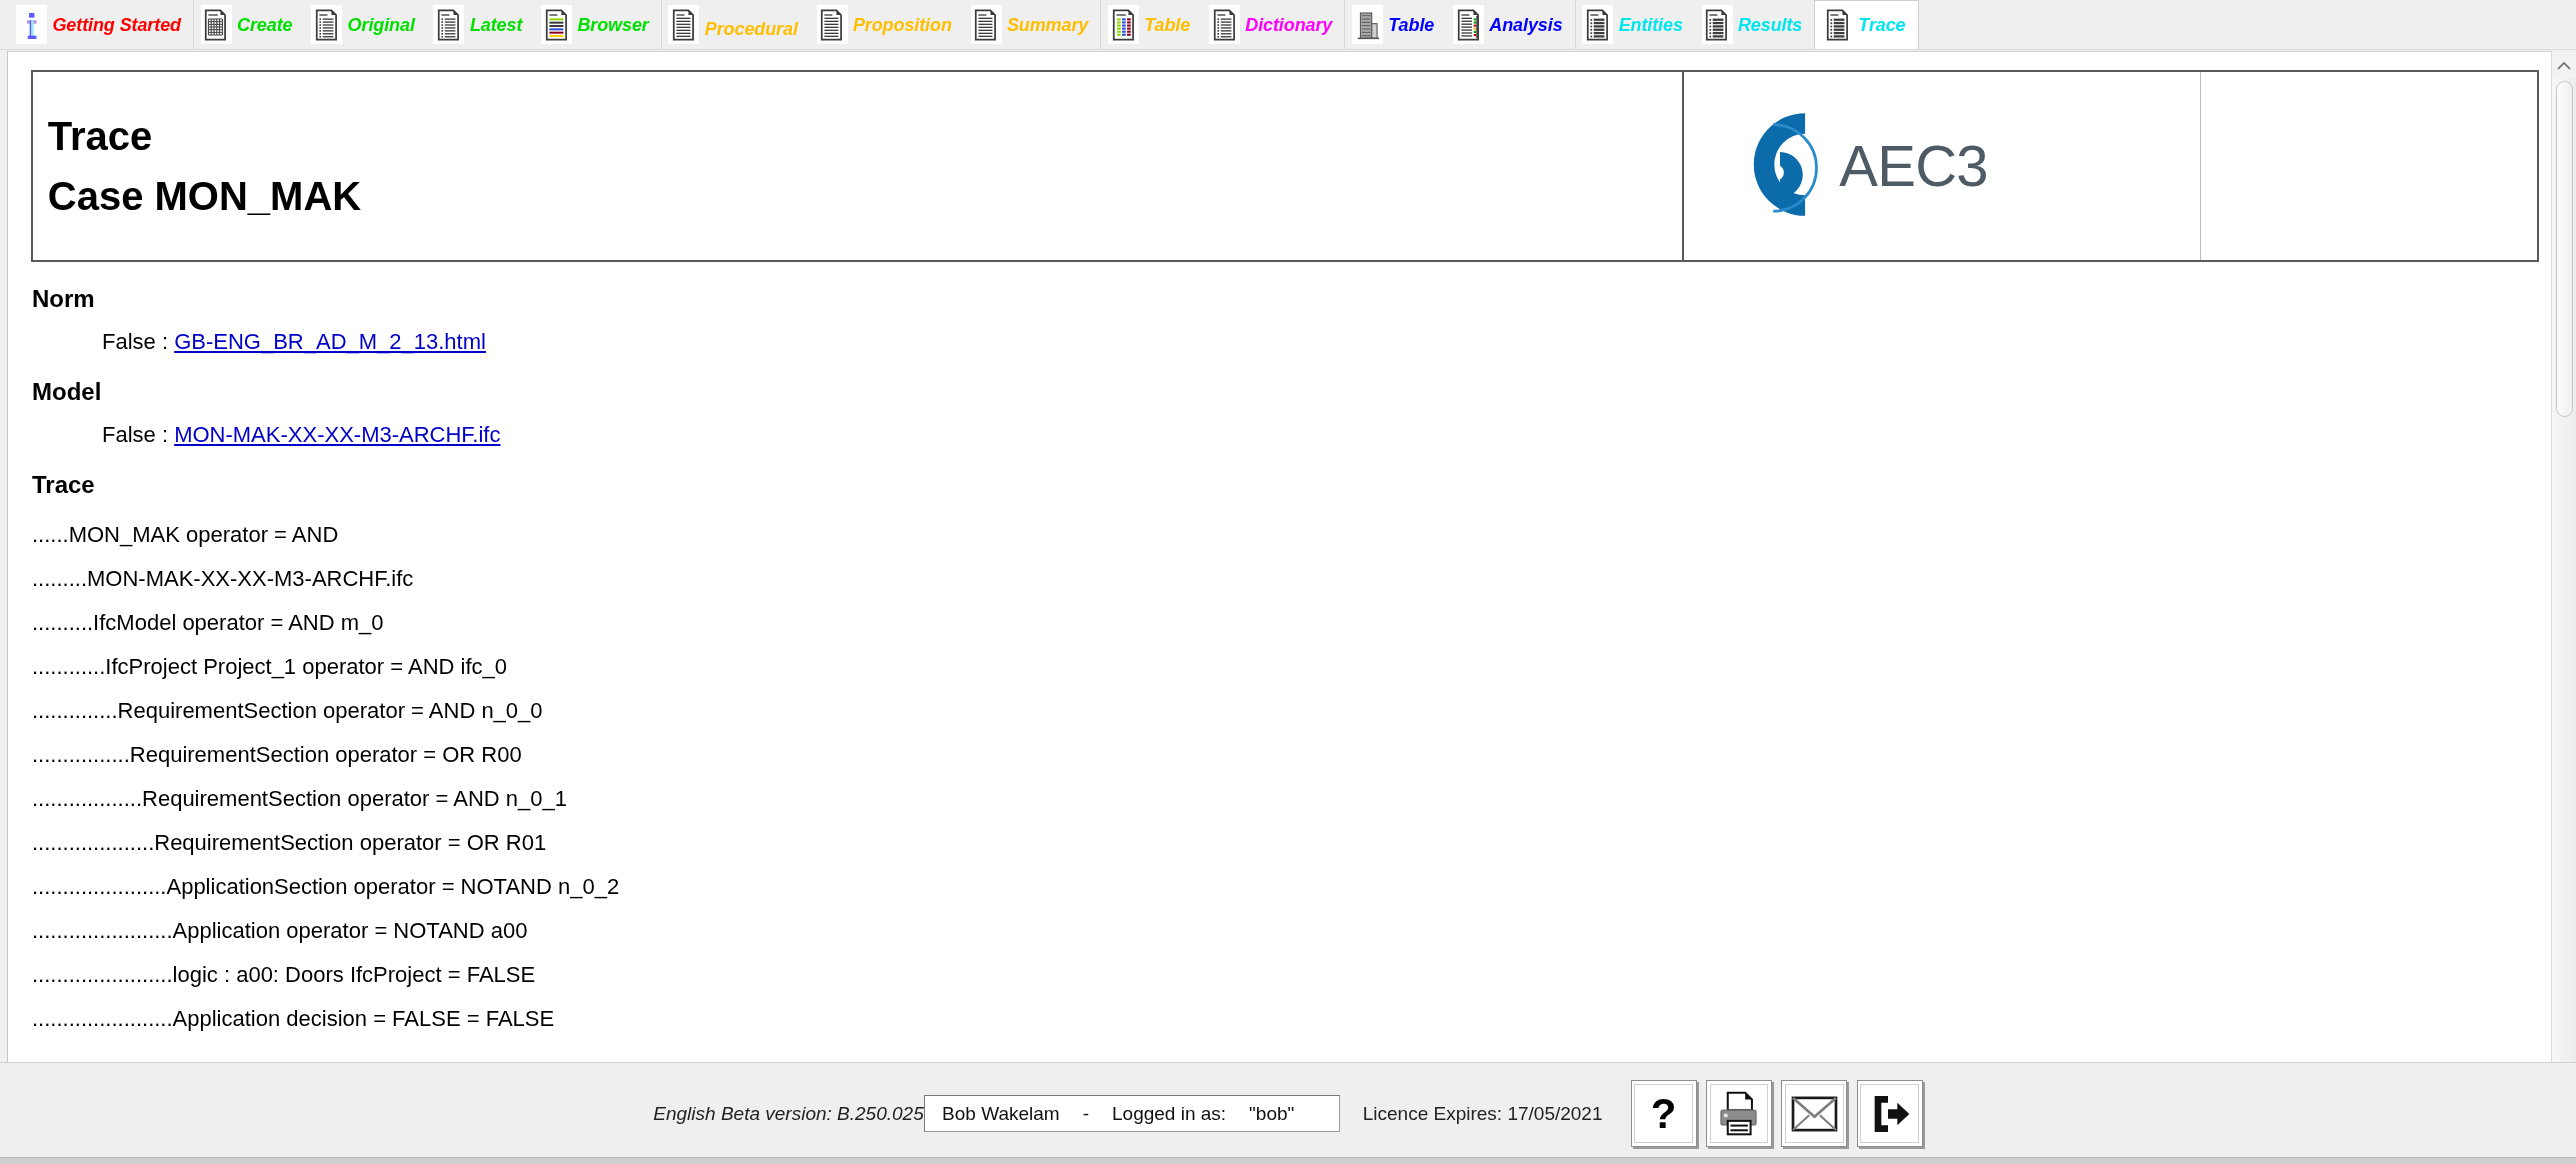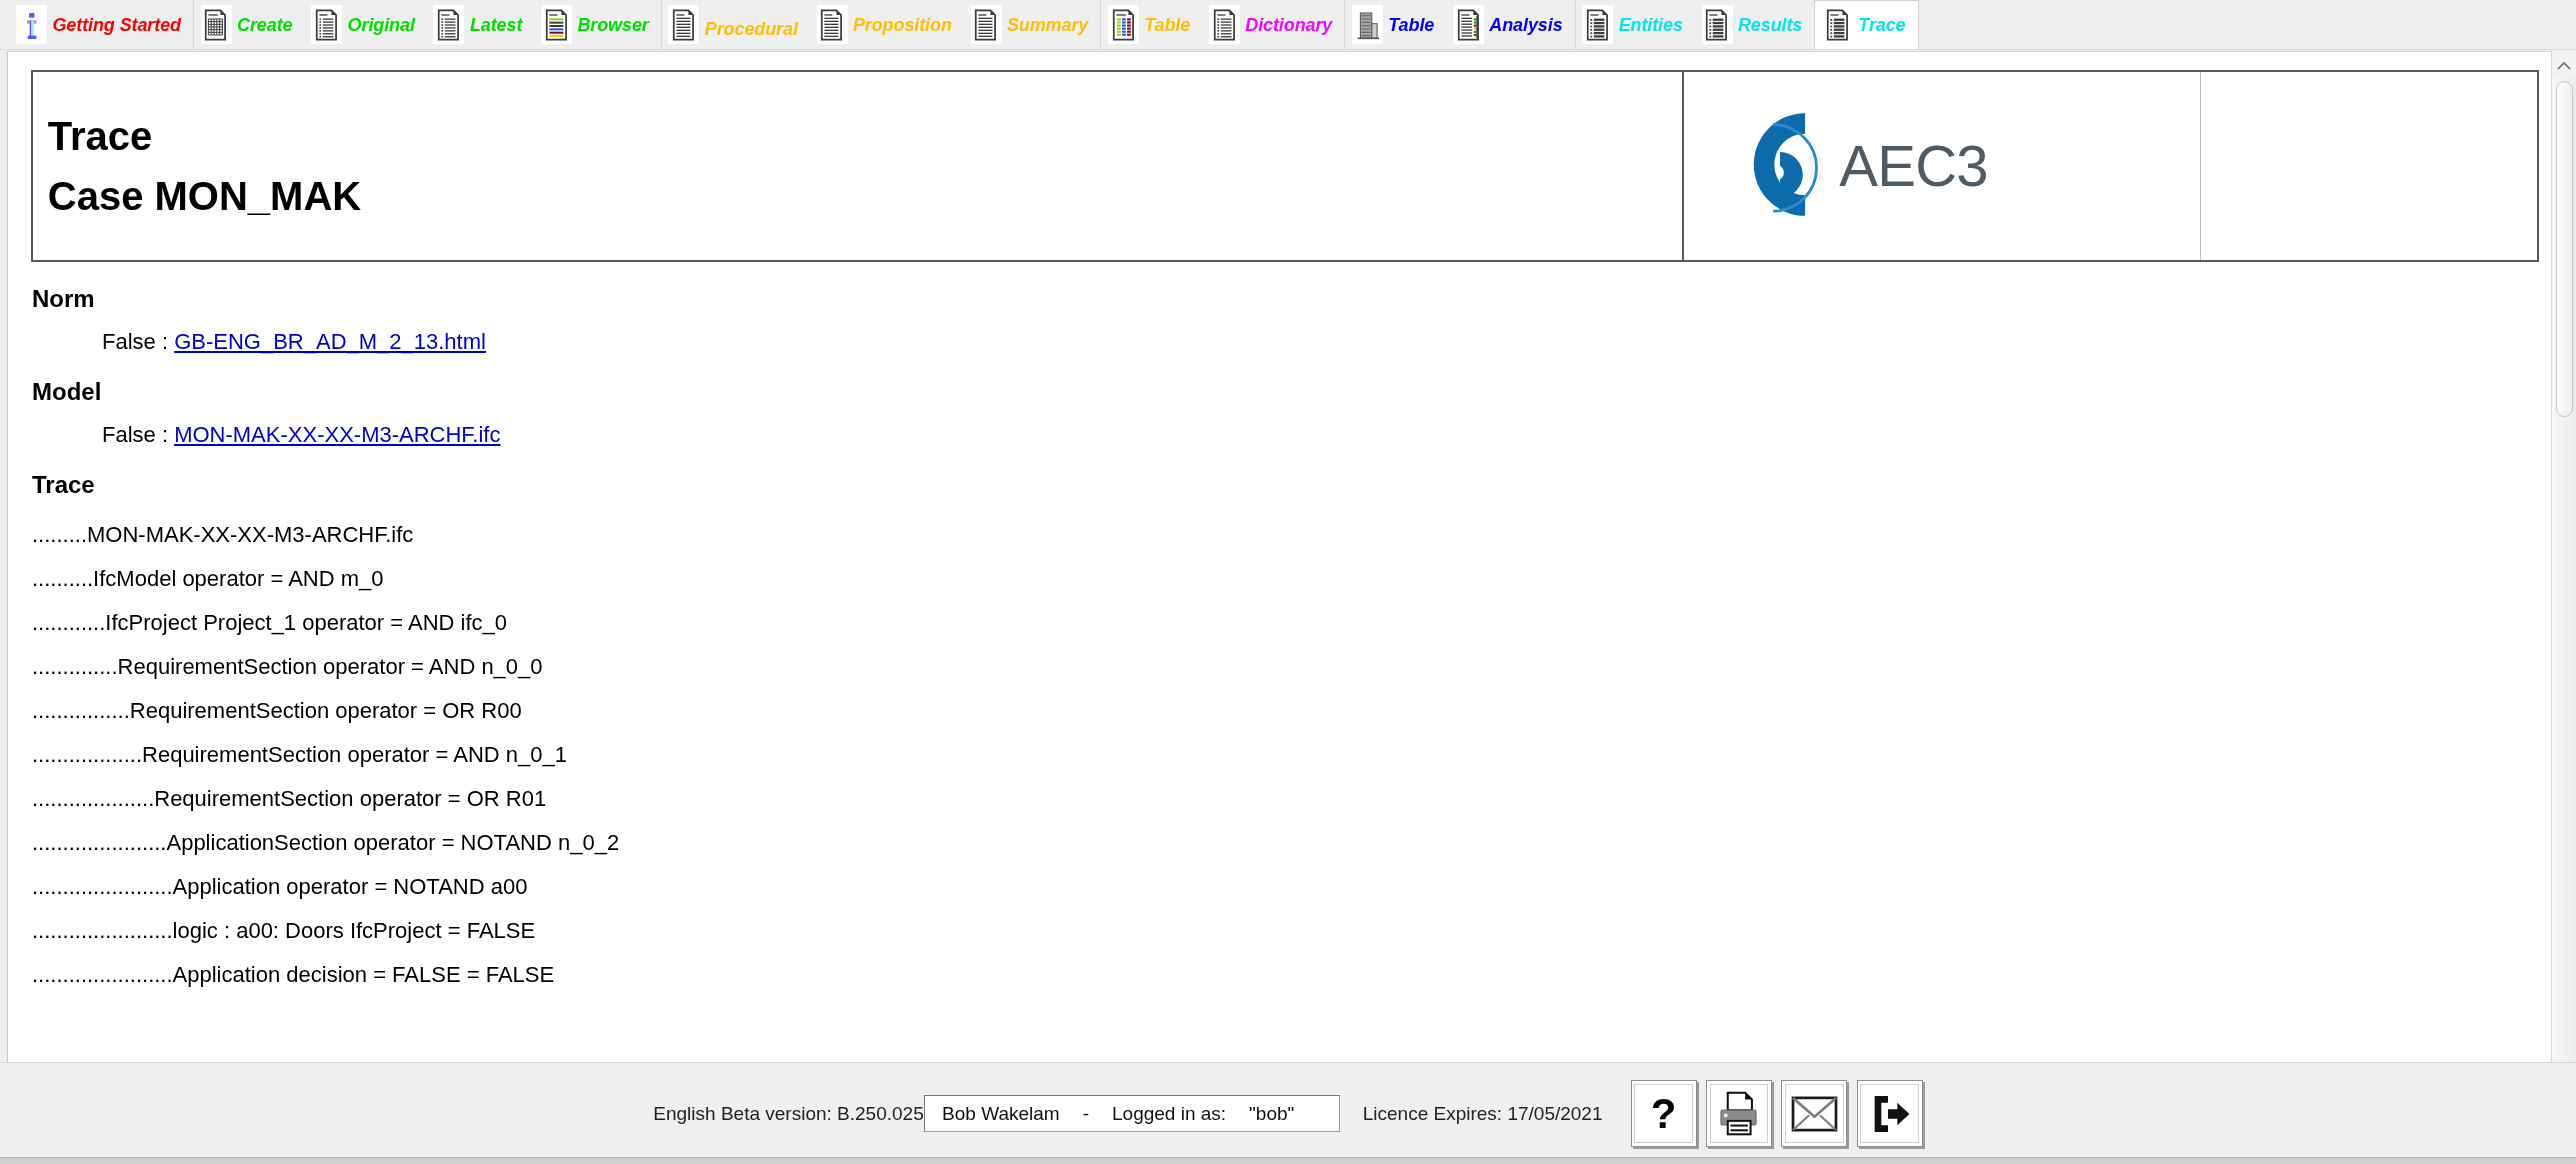--- a/index.html
+++ b/index.html
@@ -198,20 +198,21 @@
     display: flex;
     align-items: center;
     justify-content: center;
     gap: 0;
     position: relative;
   }
   .f-version {
     font-size: 19px;
     color: #222;
     margin-right: 0;
+    font-style: italic;
   }
   .f-userbox {
     border: 1.3px solid #9a9a9a;
     border-top-color: #777;
     border-left-color: #777;
     background: #ffffff;
     padding: 6.7px 17.4px;
     font-size: 19px;
     color: #111;
     display: flex;
@@ -611,20 +612,21 @@
 
         <div id="sections">
             <h2 class="sect">Norm</h2>
             <div class="subline"><span>False : </span><a href="#">GB-ENG_BR_AD_M_2_13.html</a></div>
             <h2 class="sect">Model</h2>
             <div class="subline"><span>False : </span><a href="#">MON-MAK-XX-XX-M3-ARCHF.ifc</a></div>
           </div>
 
         <h2 class="sect">Trace</h2>
         <div id="tracelist">
+            <div class="traceline">......MON_MAK operator = AND</div>
             <div class="traceline">.........MON-MAK-XX-XX-M3-ARCHF.ifc</div>
             <div class="traceline">..........IfcModel operator = AND m_0</div>
             <div class="traceline">............IfcProject Project_1 operator = AND ifc_0</div>
             <div class="traceline">..............RequirementSection operator = AND n_0_0</div>
             <div class="traceline">................RequirementSection operator = OR R00</div>
             <div class="traceline">..................RequirementSection operator = AND n_0_1</div>
             <div class="traceline">....................RequirementSection operator = OR R01</div>
             <div class="traceline">......................ApplicationSection operator = NOTAND n_0_2</div>
             <div class="traceline">.......................Application operator = NOTAND a00</div>
             <div class="traceline">.......................logic : a00: Doors IfcProject = FALSE</div>

